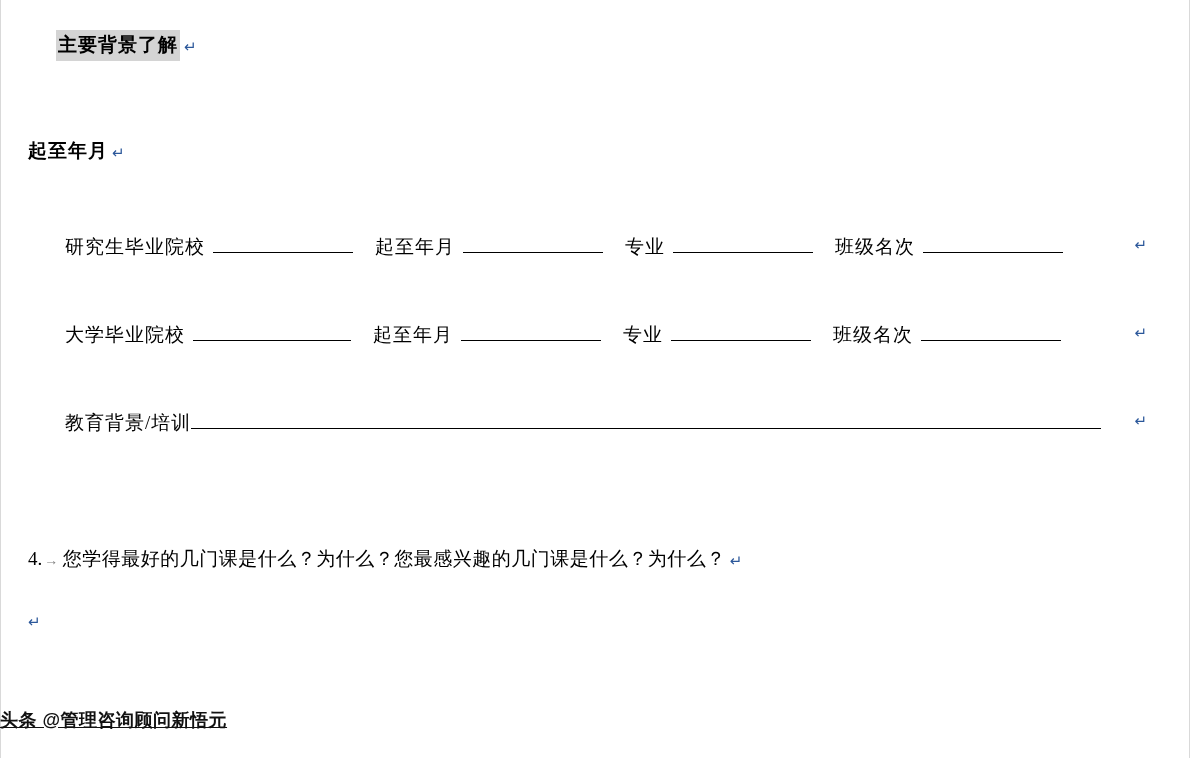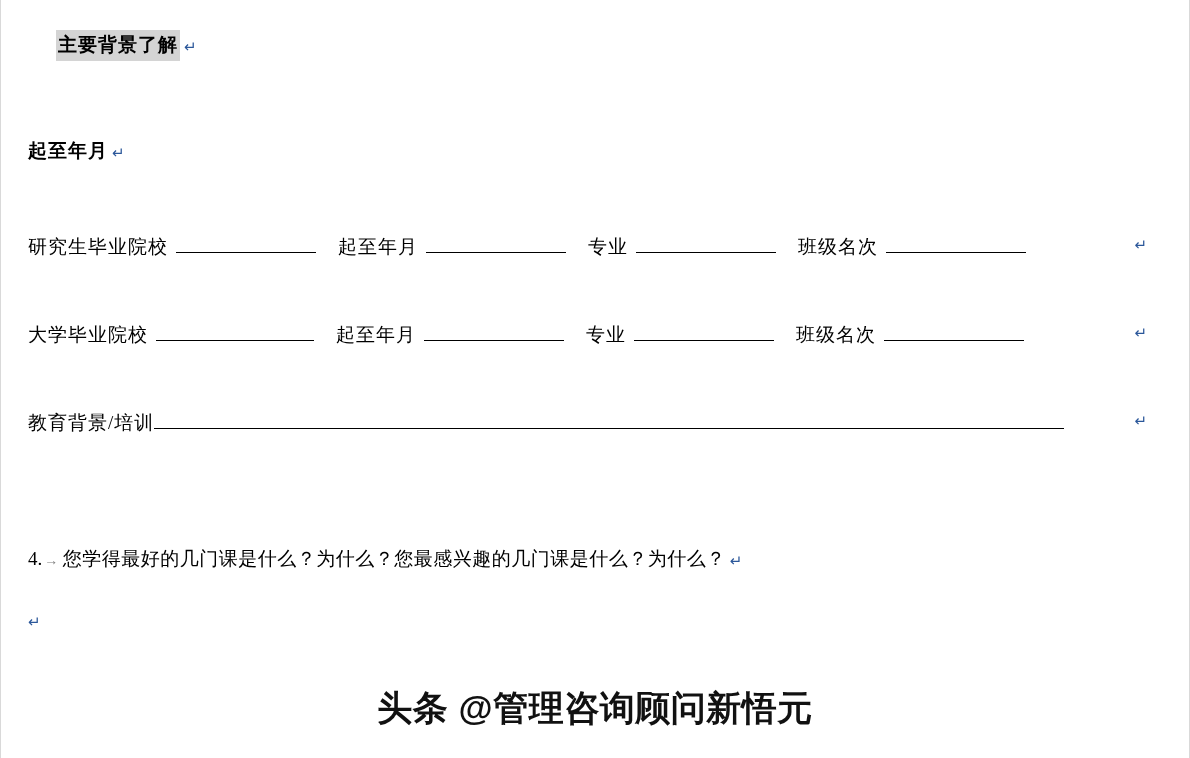--- a/index.html
+++ b/index.html
@@ -72,20 +72,21 @@
 
   .row-gap-1 { height: 66px; }
   .row-gap-2 { height: 55px; }
 
   .form-line {
     position: relative;
     font-size: 19px;
     letter-spacing: 1px;
     white-space: nowrap;
     height: 30px;
+    margin-left: 37px;
   }
 
   .lbl {
     display: inline-block;
     vertical-align: baseline;
   }
 
   .blank {
     display: inline-block;
     border-bottom: 1px solid #000000;
@@ -117,26 +118,26 @@
 
   .empty-para {
     height: 30px;
   }
 
   .watermark {
     position: absolute;
     left: 0;
     right: 0;
     bottom: 26px;
-    text-align: center;
     font-family: "Liberation Sans", sans-serif;
-    font-size: 35px;
+    font-size: 18px;
     font-weight: bold;
     color: #111111;
     letter-spacing: 0.5px;
+    text-decoration: underline;
   }
 </style>
 </head>
 <body>
 
 <div class="page">
   <div class="edge-left"></div>
   <div class="edge-right"></div>
 
   <div class="doc-body">

